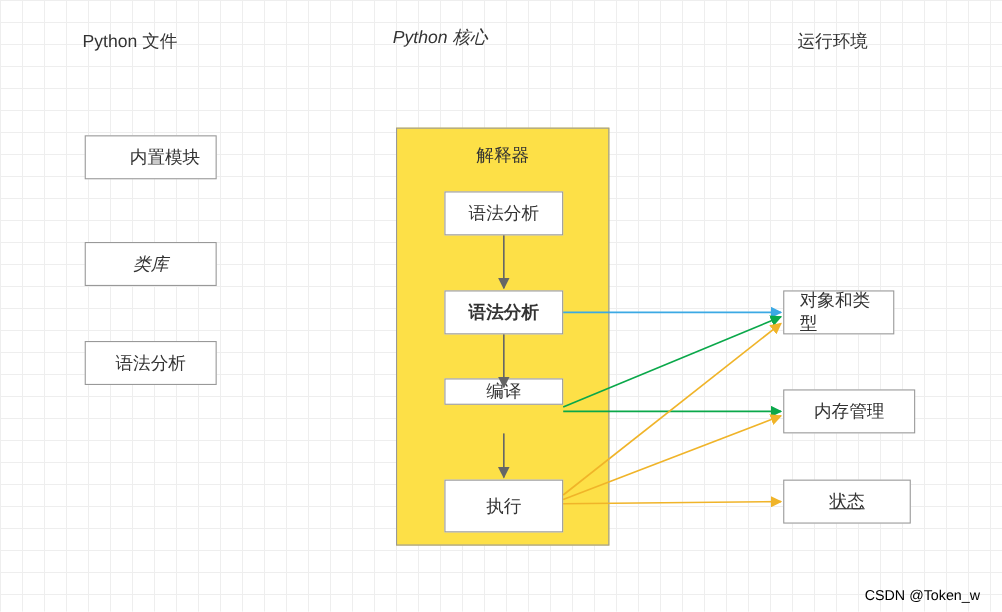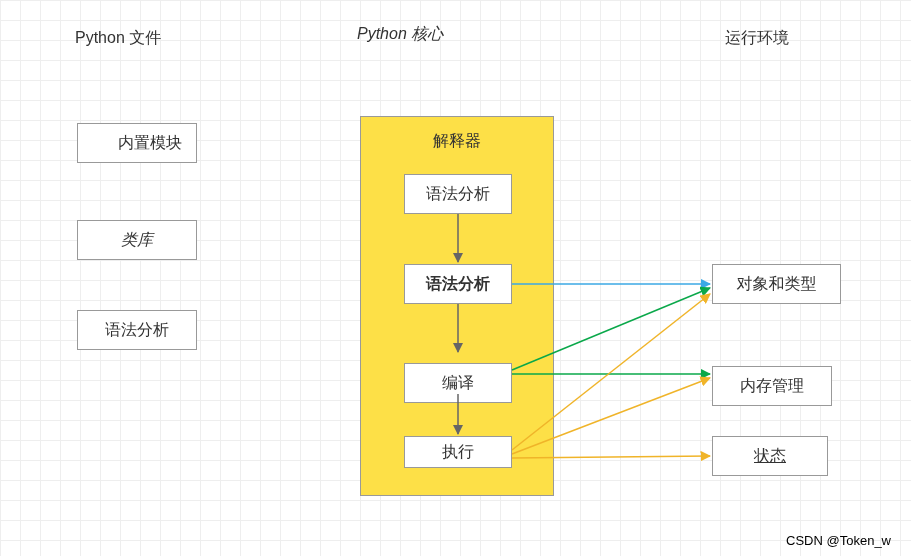--- a/index.html
+++ b/index.html
@@ -68,25 +68,25 @@
 <div class="box" style="left:77px; top:123px; width:120px; height:40px;padding-left:40px;">内置模块</div>
 <div class="box" style="left:77px; top:220px; width:120px; height:40px;font-style:italic;">类库</div>
 <div class="box" style="left:77px; top:310px; width:120px; height:40px;">语法分析</div>
 
 <div class="interpreter-container" style="left:360px; top:116px; width:194px; height:380px;">
   <div class="interpreter-title" style="top:14px;">解释器</div>
 </div>
 
 <div class="box" style="left:404px; top:174px; width:108px; height:40px;">语法分析</div>
 <div class="box" style="left:404px; top:264px; width:108px; height:40px;font-weight:bold;">语法分析</div>
-<div class="box" style="left:404px; top:363px; width:108px; height:40px;">编译</div>
-<div class="box" style="left:404px; top:436px; width:108px; height:32px;">执行</div>
+<div class="box" style="left:404px; top:344px; width:108px; height:24px;">编译</div>
+<div class="box" style="left:404px; top:436px; width:108px; height:48px;">执行</div>
 
-<div class="box" style="left:712px; top:264px; width:129px; height:40px;">对象和类型</div>
-<div class="box" style="left:712px; top:354px; width:120px; height:40px;margin-top:12px;">内存管理</div>
+<div class="box" style="left:712px; top:264px; width:101px; height:40px;">对象和类型</div>
+<div class="box" style="left:712px; top:354px; width:120px; height:40px;">内存管理</div>
 <div class="box" style="left:712px; top:436px; width:116px; height:40px;text-decoration:underline;">状态</div>
 
 <svg class="arrows">
   <defs>
     <marker id="arrow-gray" viewBox="0 0 10 10" refX="9" refY="5" markerWidth="7" markerHeight="7" orient="auto-start-reverse">
       <path d="M 0 0 L 10 5 L 0 10 z" fill="#666"></path>
     </marker>
     <marker id="arrow-blue" viewBox="0 0 10 10" refX="9" refY="5" markerWidth="7" markerHeight="7" orient="auto-start-reverse">
       <path d="M 0 0 L 10 5 L 0 10 z" fill="#3ba9e4"></path>
     </marker>

